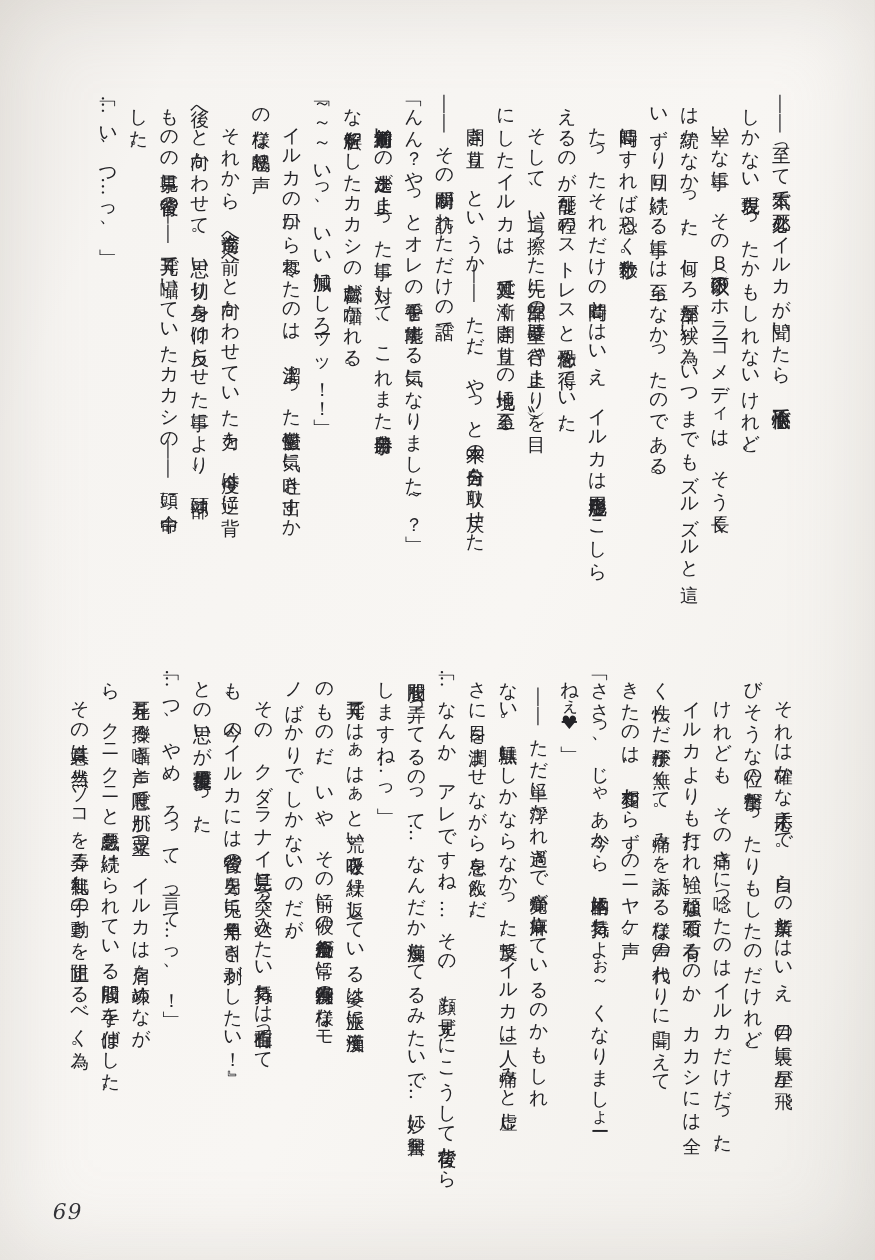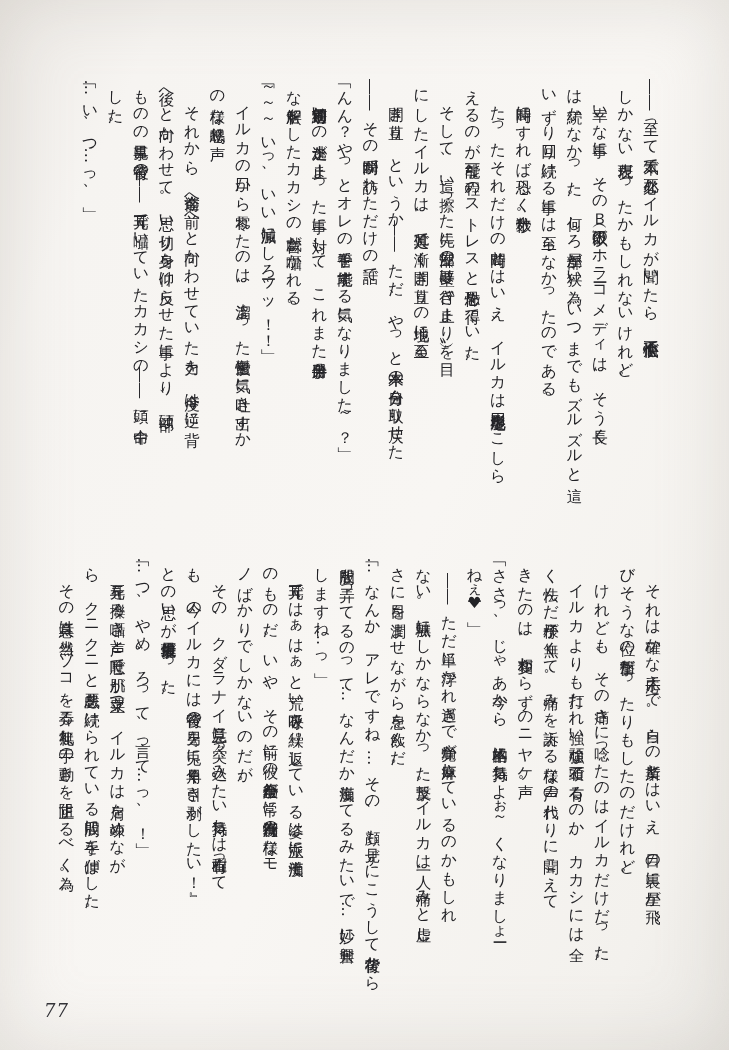--- a/index.html
+++ b/index.html
@@ -89,14 +89,14 @@
       <div class="line">のものだ。いや、その前に彼の行為全般が常に痴漢行為の様なモ</div>
       <div class="line">ノばかりでしかないのだが。</div>
       <div class="line indent">その、クダラナイ意見に一々突っ込みたい気持ちは山程有って</div>
       <div class="line">も、今のイルカには背後の男を『兎に角早く引き剥がしたい！』</div>
       <div class="line">との思いが最優先事項だった。</div>
       <div class="line">「…つ、やめ、ろって、言って…っ、！」</div>
       <div class="line indent">耳元を擽る囁き声と吐息で肌が粟立つ。イルカは肩を竦めなが</div>
       <div class="line">ら、クニクニと悪戯を続けられている股間に手を伸ばした。</div>
       <div class="line indent">その真意は当然、ソコを弄る無礼な手の動きを阻止するべく為。</div>
     </div>
-  <div class="page-number">77</div>
+  <div class="page-number">69</div>
 </div>
 
 </body></html>

